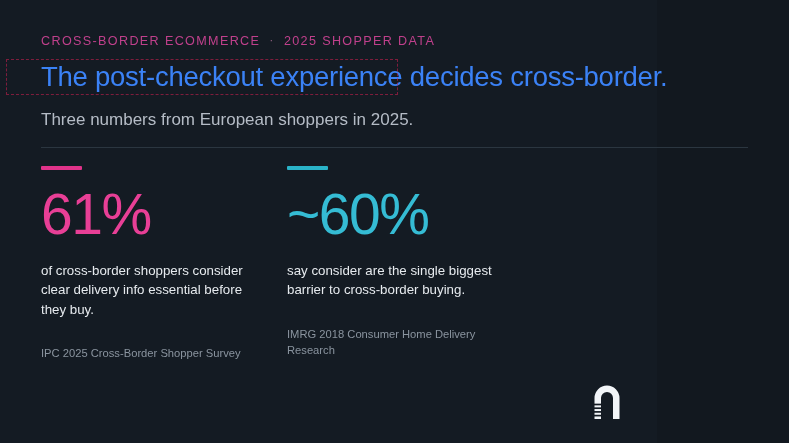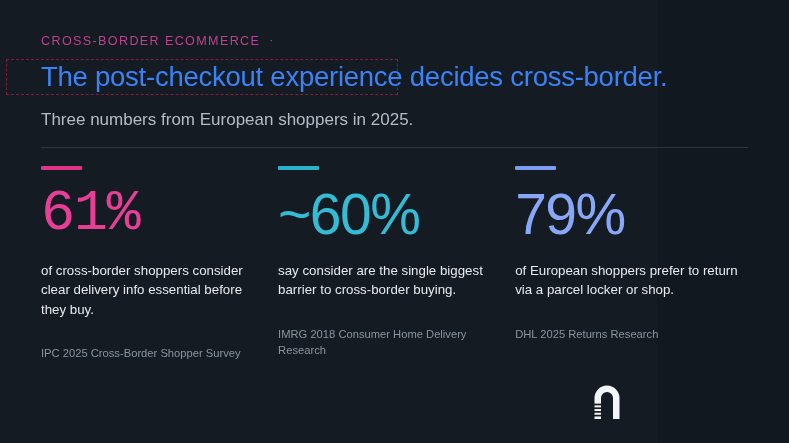--- a/index.html
+++ b/index.html
@@ -149,51 +149,46 @@
   }
 </style>
 </head>
 <body>
 
 <div id="poster">
 
   <div class="eyebrow">
     <span>CROSS-BORDER ECOMMERCE</span>
     <span class="eyebrow-dot">·</span>
+    <span>2025 SHOPPER DATA</span>
   </div>
 
   <div class="headline">The post-checkout experience decides cross-border.</div>
   <div class="headline-marker"></div>
 
   <div class="subhead">Three numbers from European shoppers in 2025.</div>
 
   <div class="divider"></div>
 
   <div class="stats">
 
     <div class="stat">
       <div class="accent-bar" style="background:#e0338a;"></div>
-      <div class="stat-value" style="color:#e83f96;font-family:Liberation Mono, monospace;">61%</div>
+      <div class="stat-value" style="color:#e83f96;">61%</div>
       <div class="stat-desc">of cross-border shoppers consider clear delivery info essential before they buy.</div>
       <div class="stat-source">IPC 2025 Cross-Border Shopper Survey</div>
     </div>
 
     <div class="stat">
       <div class="accent-bar" style="background:#2ab3c8;"></div>
       <div class="stat-value" style="color:#35bcd4;">~60%</div>
       <div class="stat-desc">say consider are the single biggest barrier to cross-border buying.</div>
       <div class="stat-source">IMRG 2018 Consumer Home Delivery Research</div>
     </div>
 
-    <div class="stat">
-      <div class="accent-bar" style="background:#7b9cf2;"></div>
-      <div class="stat-value" style="color:#89a7f7;">79%</div>
-      <div class="stat-desc">of European shoppers prefer to return via a parcel locker or shop.</div>
-      <div class="stat-source">DHL 2025 Returns Research</div>
-    </div>
 
   </div>
 
   <div class="logo">
     <svg viewBox="0 0 36 40" width="36" height="40" aria-hidden="true">
       <path d="M5.5 38 L5.5 17 A12.5 12.5 0 0 1 30.5 17 L30.5 38 L24 38 L24 17 A6 6 0 0 0 12 17 L12 38 Z" fill="#f2f5f8"></path>
       <g stroke="#141b23" stroke-width="1.7">
         <line x1="5" y1="23.5" x2="12.5" y2="23.5"></line>
         <line x1="5" y1="27.2" x2="12.5" y2="27.2"></line>
         <line x1="5" y1="30.9" x2="12.5" y2="30.9"></line>

